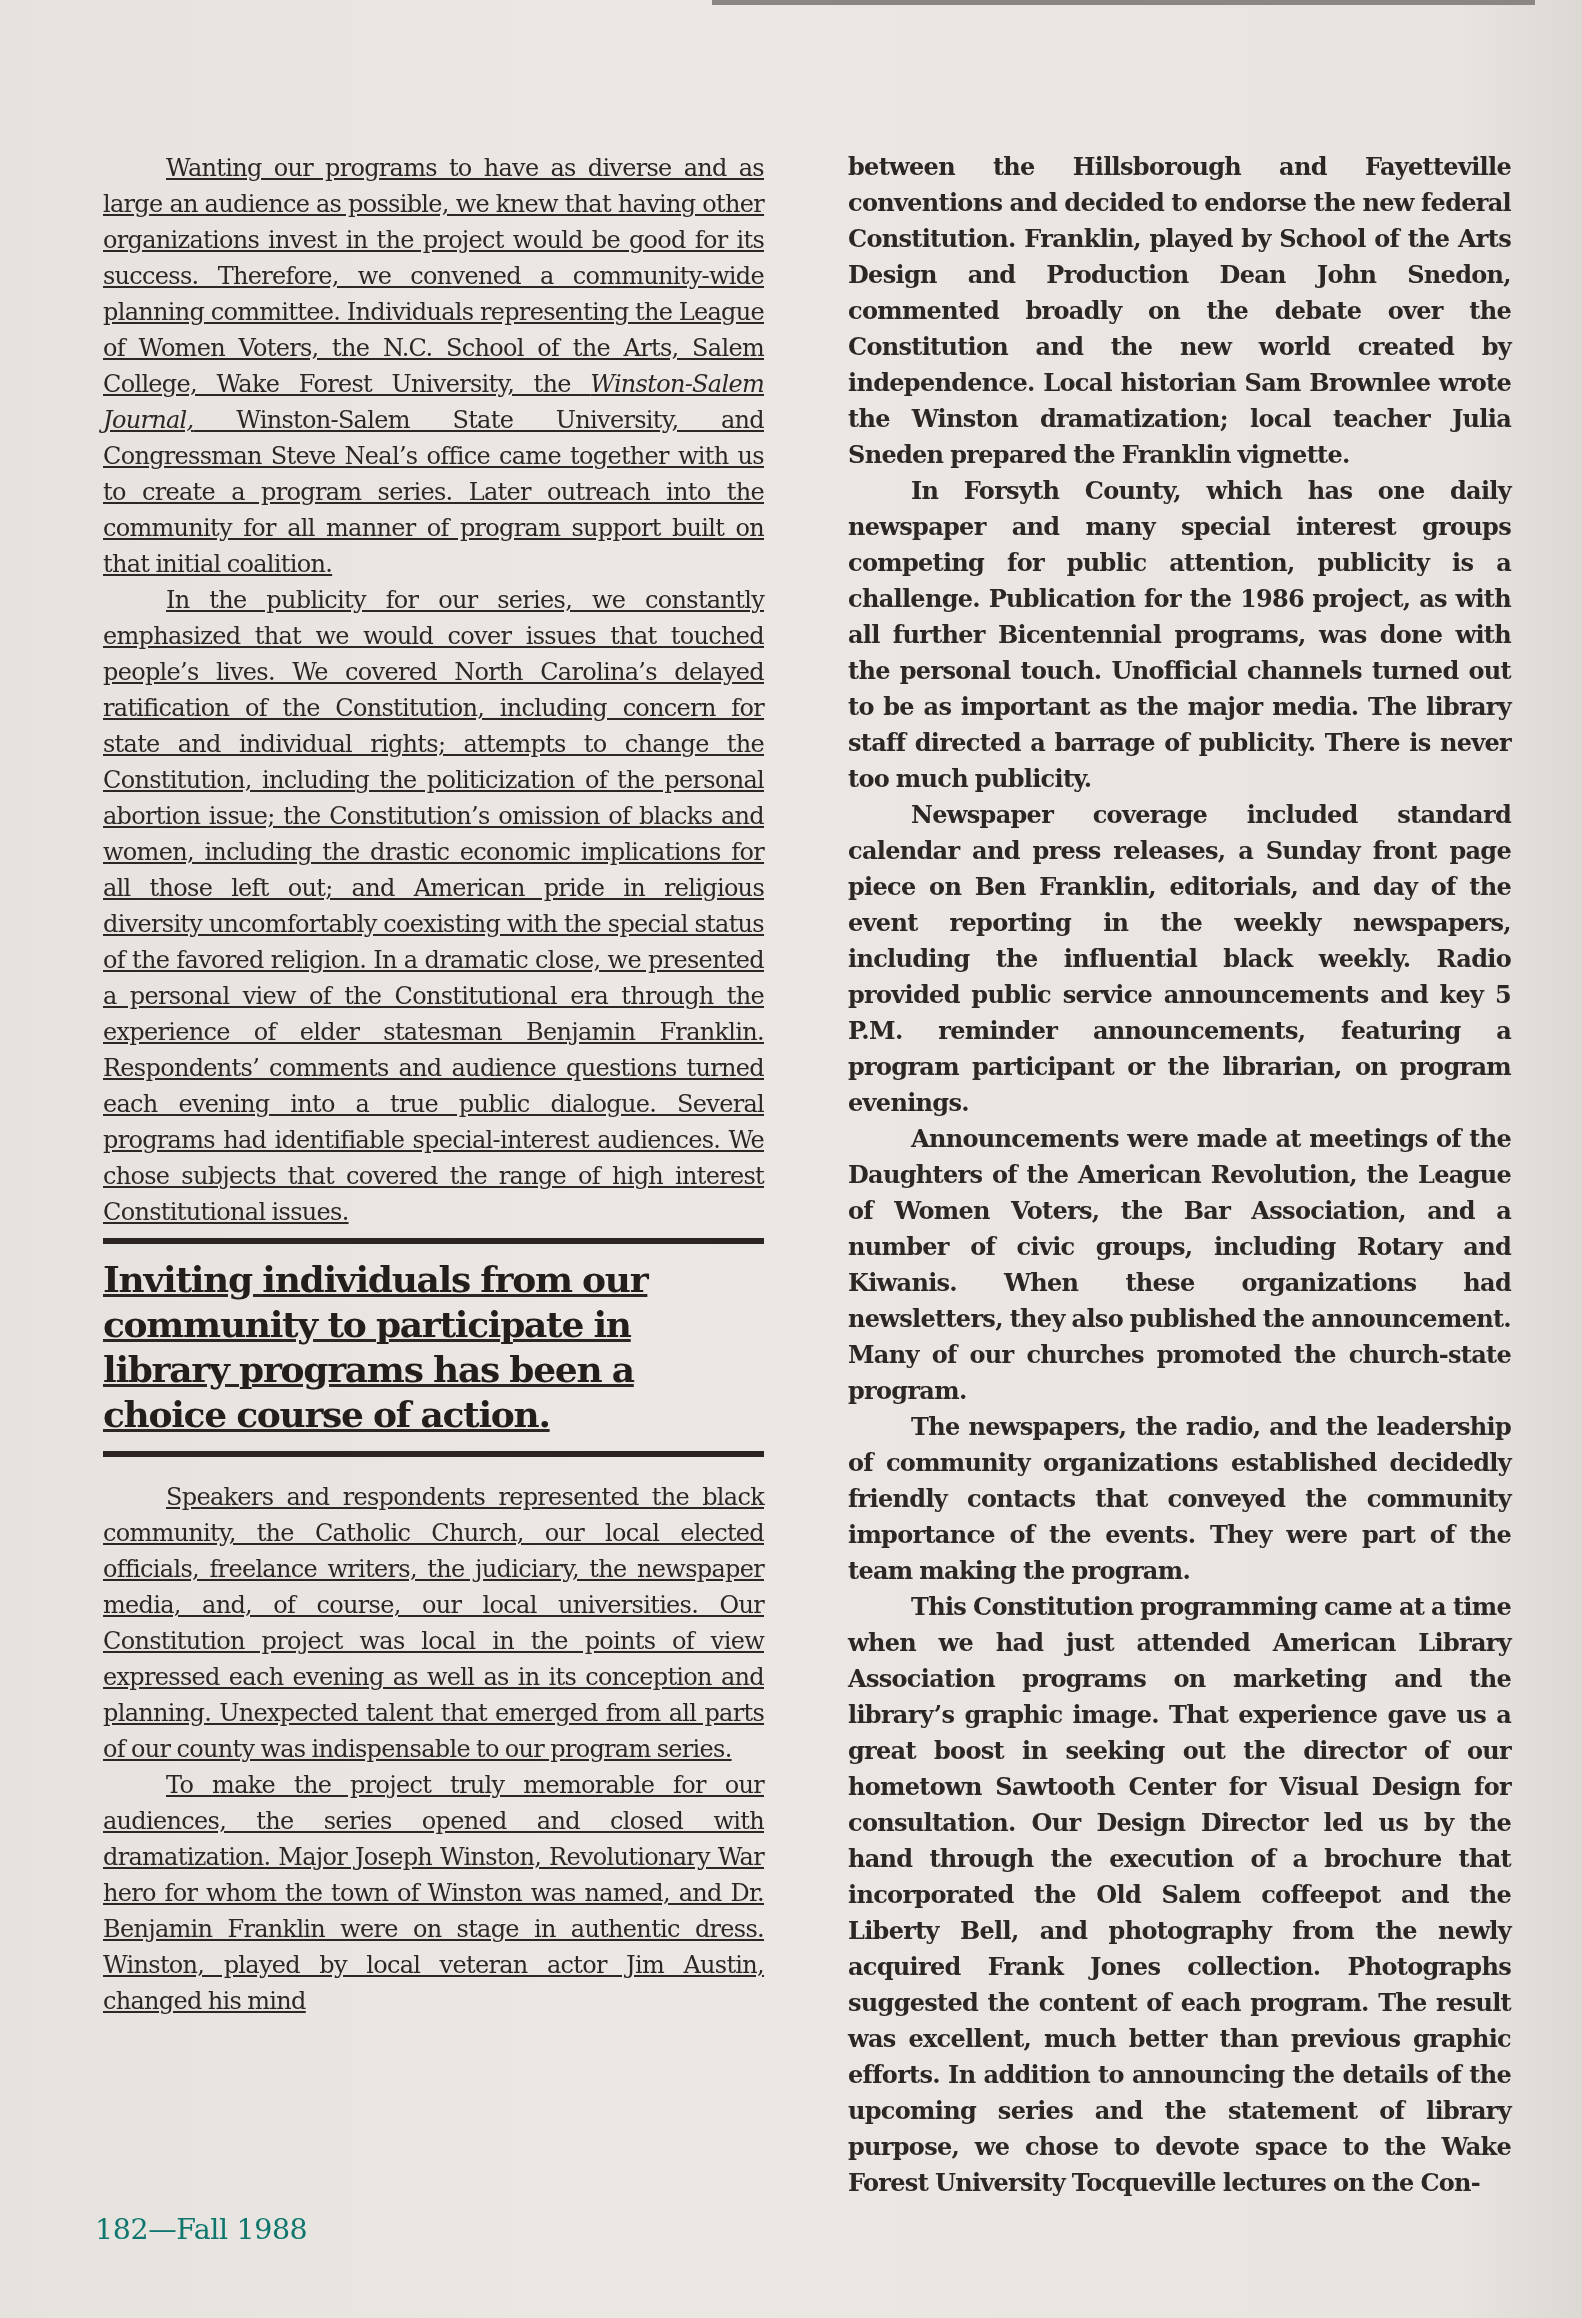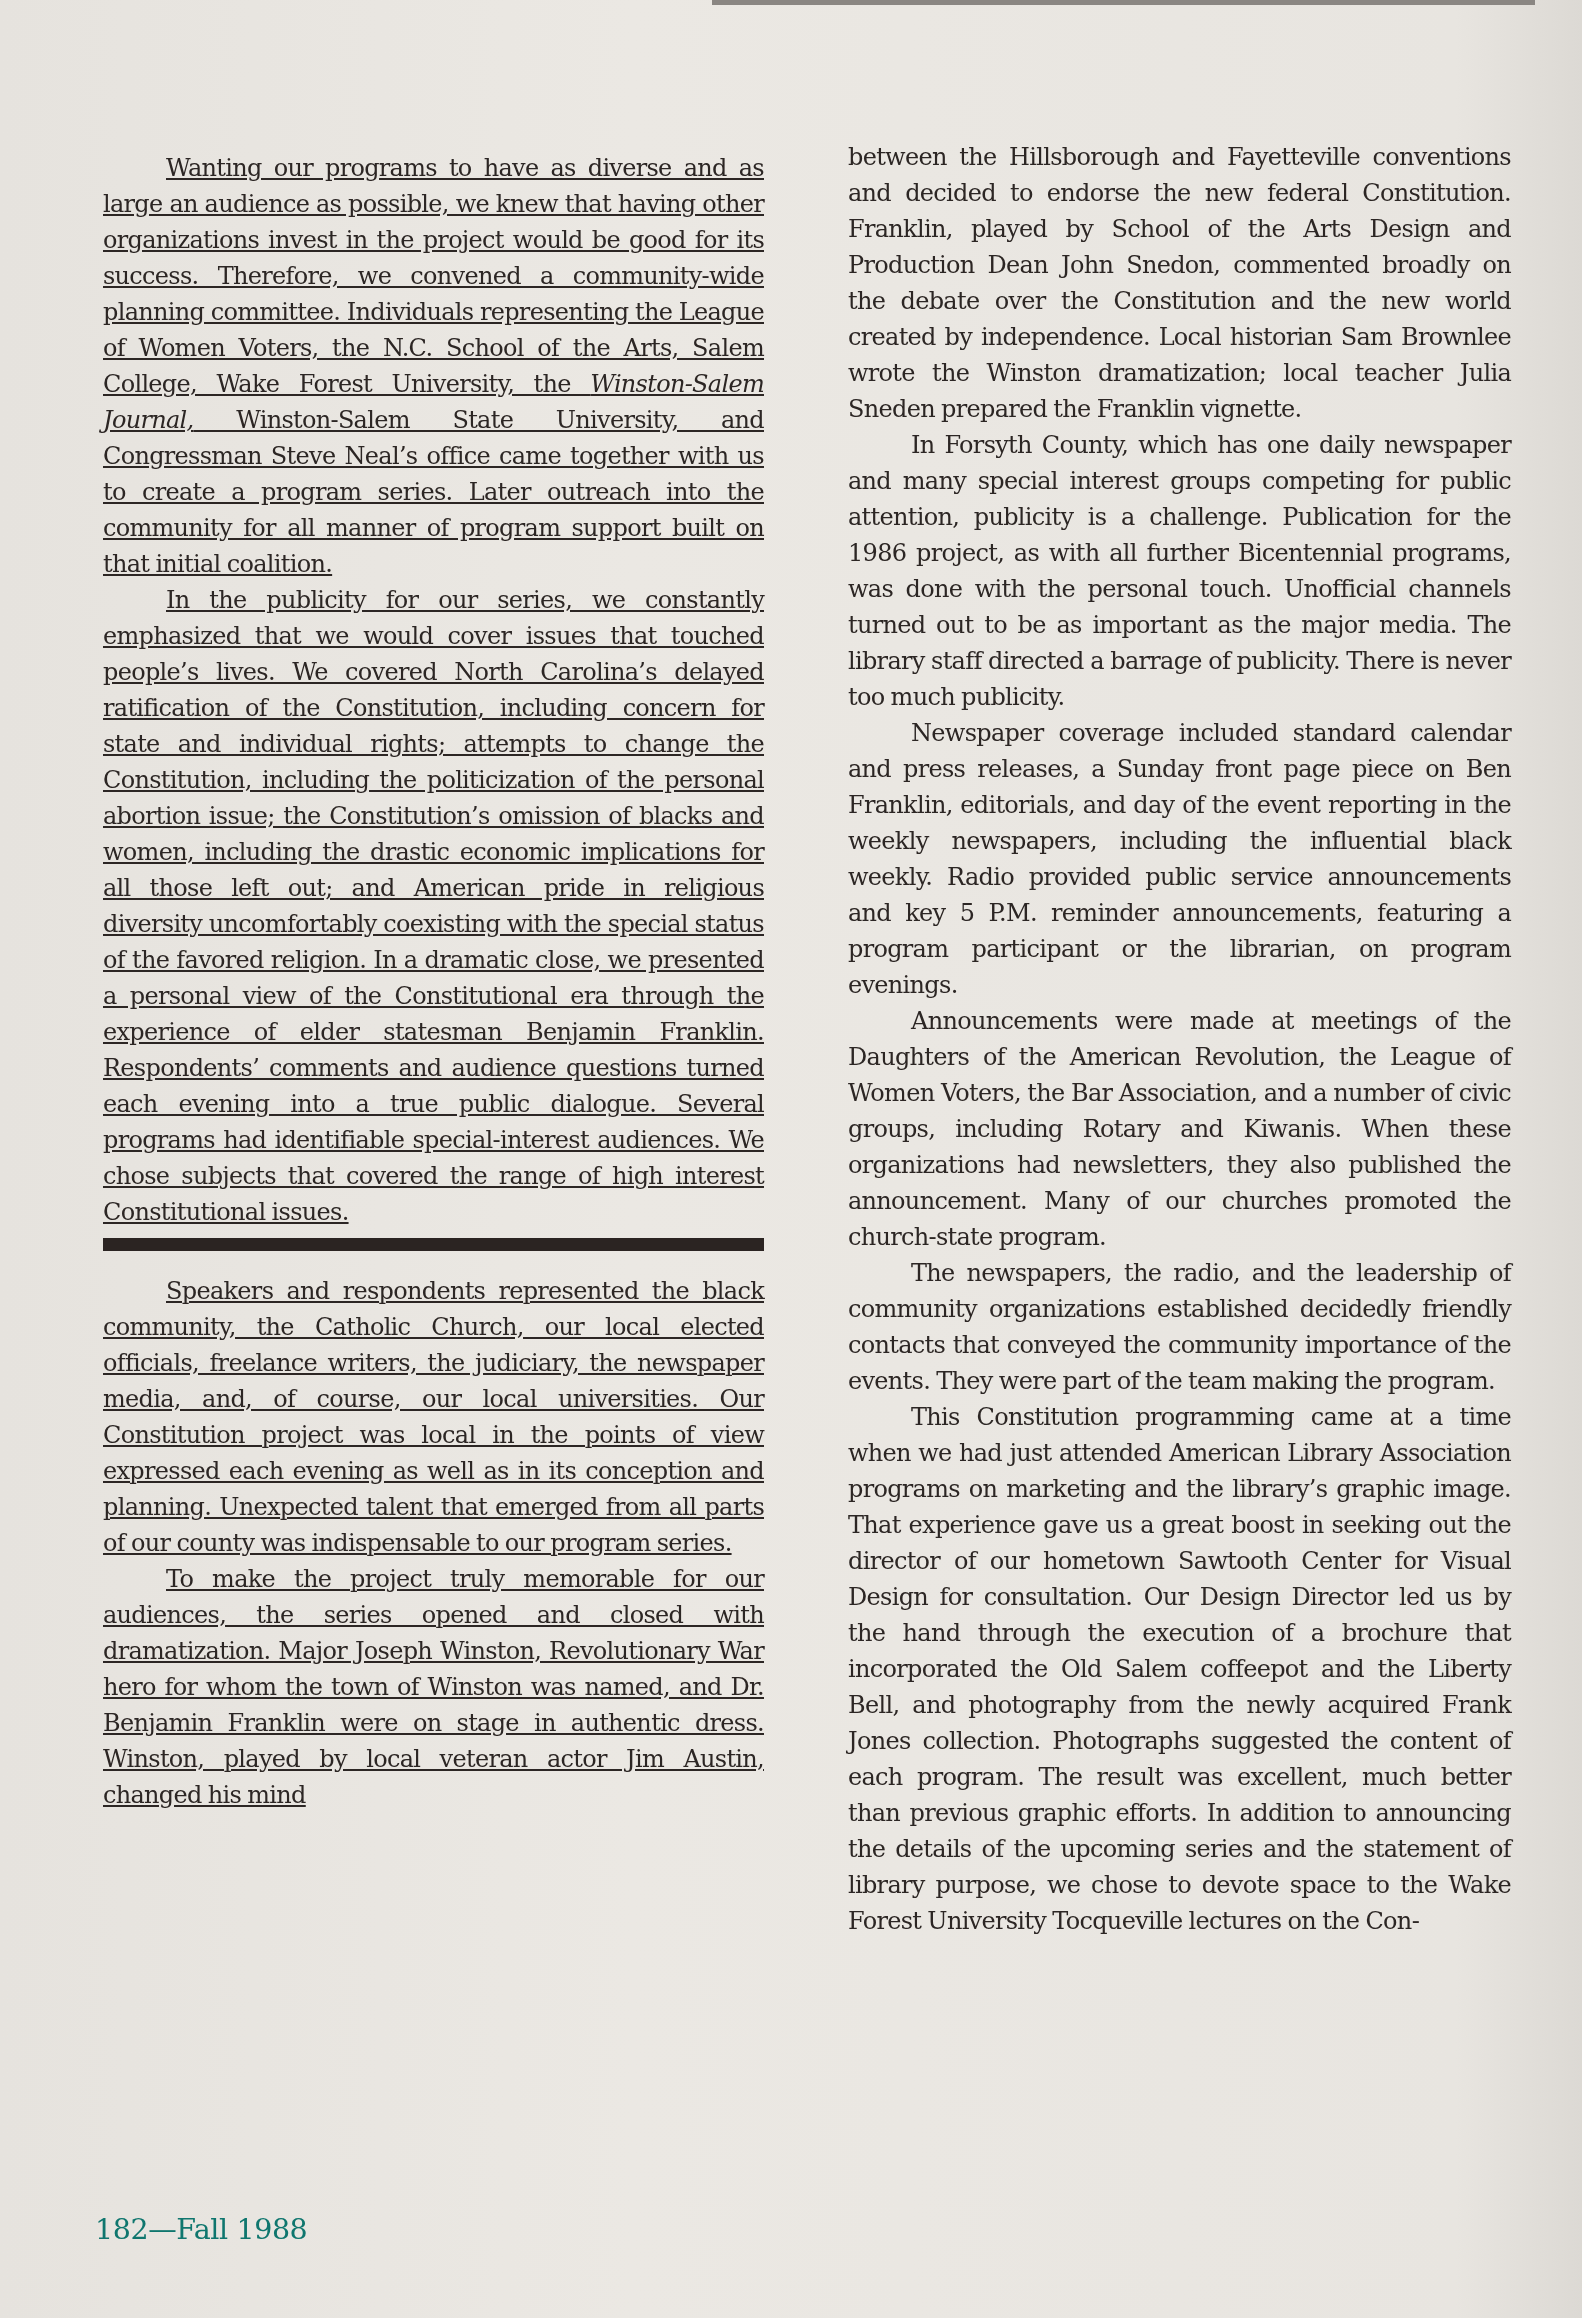--- a/index.html
+++ b/index.html
@@ -21,21 +21,21 @@
   .column {
     position: absolute; top: 150px;
     font-size: 24px;
     line-height: 36px;
     text-align: justify;
     hyphens: manual;
     letter-spacing: -0.7px;
     word-spacing: -0.8px;
   }
   .col-left { left: 103px; width: 661px; text-decoration: underline; }
-  .col-right { left: 848px; width: 663px; top: 139px; }
+  .col-right { left: 848px; width: 663px; top: 149px; font-weight: bold; }
   .para { margin: 0; text-indent: 63px; }
   .para.noindent { text-indent: 0; }
   .pullquote { margin: 8px 0 9.5px 0; }
   .rule { height: 6.3px; background: #2b2422; margin: 0; }
   .pq-text {
     font-family: "DejaVu Serif", "Liberation Serif", serif;
     font-weight: bold;
     font-size: 36px;
     line-height: 45px;
     letter-spacing: -1.3px;
@@ -56,20 +56,21 @@
 
 <div class="page-edge"></div>
 <div class="top-strip"></div>
 
 <div class="column col-left">
   <p class="para"><span>Wanting our programs to have as diverse and as large an audience as possible, we knew that having other organizations invest in the project would be good for its success. Therefore, we convened a community-wide planning committee. Individuals representing the League of Women Voters, the N.C. School of the Arts, Salem College, Wake Forest University, the </span><em>Winston-Salem Journal,</em><span> Winston-Salem State University, and Congressman Steve Neal’s office came together with us to create a program series. Later outreach into the community for all manner of program support built on that initial coalition.</span></p>
   <p class="para">In the publicity for our series, we constantly emphasized that we would cover issues that touched people’s lives. We covered North Carolina’s delayed ratification of the Constitution, including concern for state and individual rights; attempts to change the Constitution, including the politicization of the personal abortion issue; the Constitution’s omission of blacks and women, including the drastic economic implications for all those left out; and American pride in religious diversity uncomfortably coexisting with the special status of the favored religion. In a dramatic close, we presented a personal view of the Constitutional era through the experience of elder statesman Benjamin Franklin. Respondents’ comments and audience questions turned each evening into a true public dialogue. Several programs had identifiable special-interest audiences. We chose subjects that covered the range of high interest Constitutional issues.</p>
 
   <div class="pullquote">
     <div class="rule"></div>
+    <div class="pq-text">Inviting individuals from our community to participate in library programs has been a choice course of action.</div>
     <div class="rule"></div>
   </div>
 
   <p class="para after-pq">Speakers and respondents represented the black community, the Catholic Church, our local elected officials, freelance writers, the judiciary, the newspaper media, and, of course, our local universities. Our Constitution project was local in the points of view expressed each evening as well as in its conception and planning. Unexpected talent that emerged from all parts of our county was indispensable to our program series.</p>
   <p class="para">To make the project truly memorable for our audiences, the series opened and closed with dramatization. Major Joseph Winston, Revolutionary War hero for whom the town of Winston was named, and Dr. Benjamin Franklin were on stage in authentic dress. Winston, played by local veteran actor Jim Austin, changed his mind</p>
 </div>
 
 <div class="column col-right">
   <p class="para noindent">between the Hillsborough and Fayetteville conventions and decided to endorse the new federal Constitution. Franklin, played by School of the Arts Design and Production Dean John Snedon, commented broadly on the debate over the Constitution and the new world created by independence. Local historian Sam Brownlee wrote the Winston dramatization; local teacher Julia Sneden prepared the Franklin vignette.</p>
   <p class="para">In Forsyth County, which has one daily newspaper and many special interest groups competing for public attention, publicity is a challenge. Publication for the 1986 project, as with all further Bicentennial programs, was done with the personal touch. Unofficial channels turned out to be as important as the major media. The library staff directed a barrage of publicity. There is never too much publicity.</p>

